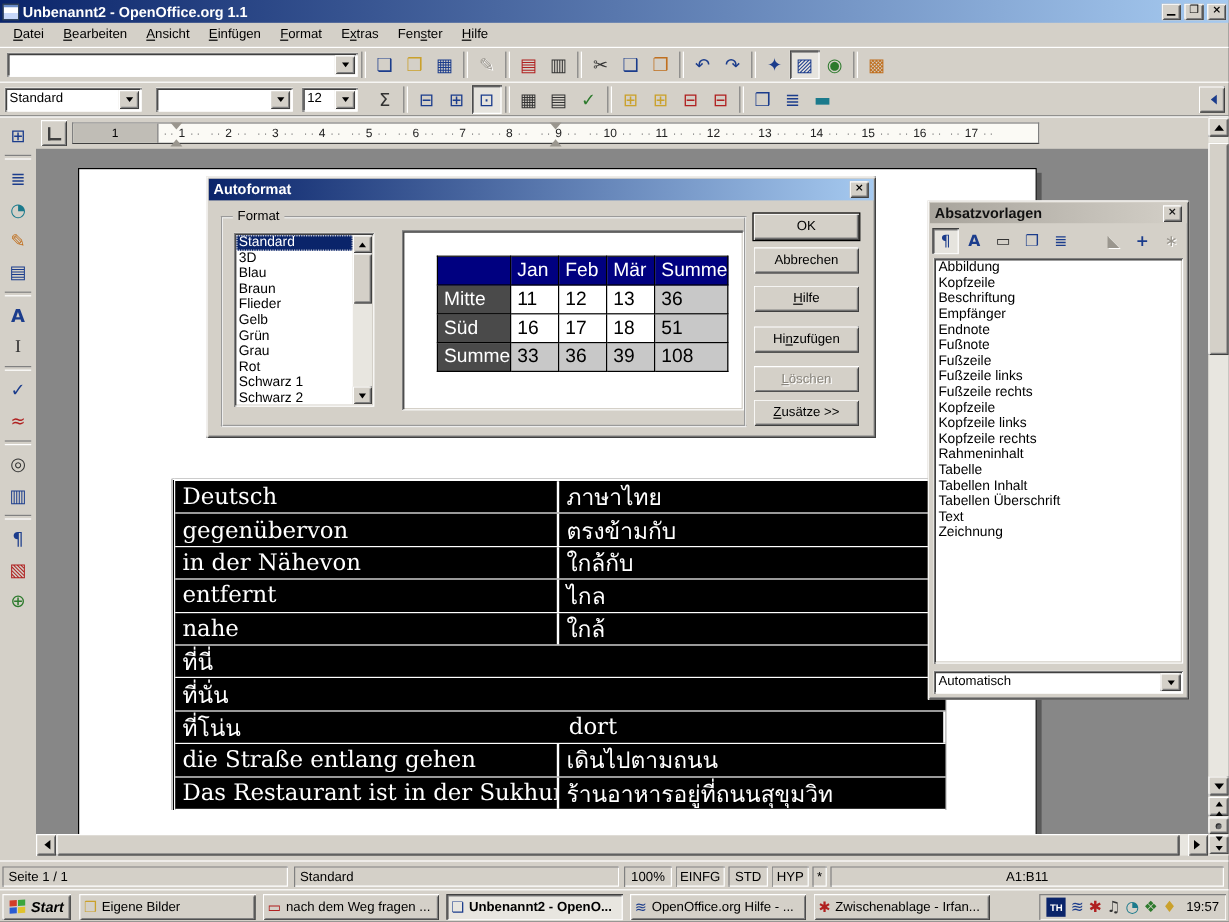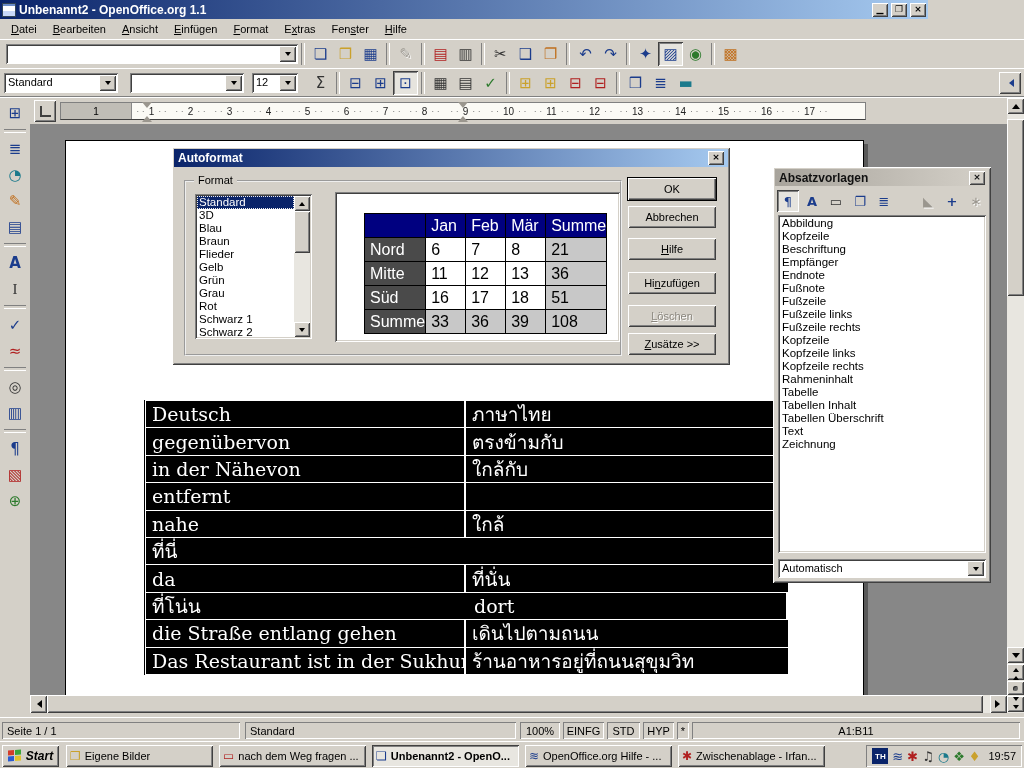--- a/index.html
+++ b/index.html
@@ -6,21 +6,21 @@
   #screen{position:relative;width:1024px;height:768px;background:#d4d0c8;overflow:hidden;
           font-family:"Liberation Sans",sans-serif;font-size:11px;color:#000;cursor:default;}
   .abs{position:absolute;}
   u{text-decoration:underline;}
   
   .raised{background:#d4d0c8;box-shadow:inset 1px 1px 0 #fff,inset -1px -1px 0 #404040,inset 2px 2px 0 #d4d0c8,inset -2px -2px 0 #808080;}
   .sunkenf{background:#fff;box-shadow:inset 1px 1px 0 #808080,inset -1px -1px 0 #fff,inset 2px 2px 0 #404040,inset -2px -2px 0 #d4d0c8;}
   .sunken{box-shadow:inset 1px 1px 0 #808080,inset -1px -1px 0 #fff;}
   .pressed{box-shadow:inset 1px 1px 0 #404040,inset -1px -1px 0 #fff,inset 2px 2px 0 #808080;background:#e6e4de;}
   
-  .titlebar{left:0;top:0;width:928px;height:19px;background:linear-gradient(90deg,#0a246a,#a6caf0);
+  .titlebar{left:0;top:0;width:1024px;height:19px;background:linear-gradient(90deg,#0a246a,#a6caf0);
             display:flex;align-items:center;gap:3px;padding:0 2px;box-sizing:border-box;}
   .appicon{width:14px;height:14px;background:#fff;border:1px solid #345;box-sizing:border-box;
            background:linear-gradient(#fff 55%,#c8d8f8 55%);box-shadow:inset 0 2px 0 #6a8cc8;}
   .title-text{flex:1;color:#fff;font-weight:bold;font-size:12px;white-space:nowrap;}
   .winbtn{width:16px;height:14px;font-size:9px;line-height:13px;text-align:center;font-weight:bold;font-family:"DejaVu Sans",sans-serif;}
   
   .menubar{left:0;top:19px;width:1024px;height:20px;display:flex;align-items:center;padding-left:3px;box-sizing:border-box;}
   .menu-item{padding:3px 8px;}
   
   .bar{left:0;width:1024px;display:flex;align-items:center;box-sizing:border-box;border-top:1px solid #fff;}
@@ -390,33 +390,33 @@
           <div class="dcell th">ตรงข้ามกับ</div>
         </div>
 
         <div class="dtrow">
           <div class="dcell de">in der Nähevon</div>
           <div class="dcell th">ใกล้กับ</div>
         </div>
 
         <div class="dtrow">
           <div class="dcell de">entfernt</div>
+          <div class="dcell th">ไกล</div>
         </div>
 
         <div class="dtrow">
           <div class="dcell de">nahe</div>
           <div class="dcell th">ใกล้</div>
         </div>
 
         <div class="dtrow">
           <div class="dcell th">ที่นี่</div>
         </div>
 
         <div class="dtrow">
-          <div class="dcell de">da</div>
           <div class="dcell th">ที่นั่น</div>
         </div>
 
         <div class="dtrow">
           <div class="dcell th">ที่โน่น</div>
           <div class="dcell de">dort</div>
         </div>
 
         <div class="dtrow">
           <div class="dcell de">die Straße entlang gehen</div>
@@ -498,27 +498,20 @@
         </div>
       <div class="prevpanel sunkenf">
         <table class="pv">
           <tbody>
               <tr>
             <td class="hdr c0"></td>
             <td class="hdr">Jan</td>
             <td class="hdr">Feb</td>
             <td class="hdr">Mär</td>
             <td class="hdr cS">Summe</td>
-          </tr>
-          <tr>
-            <td class="rowh">Nord</td>
-            <td>6</td>
-            <td>7</td>
-            <td>8</td>
-            <td class="sum">21</td>
           </tr>
           <tr>
             <td class="rowh">Mitte</td>
             <td>11</td>
             <td>12</td>
             <td>13</td>
             <td class="sum">36</td>
           </tr>
           <tr>
             <td class="rowh">Süd</td>

